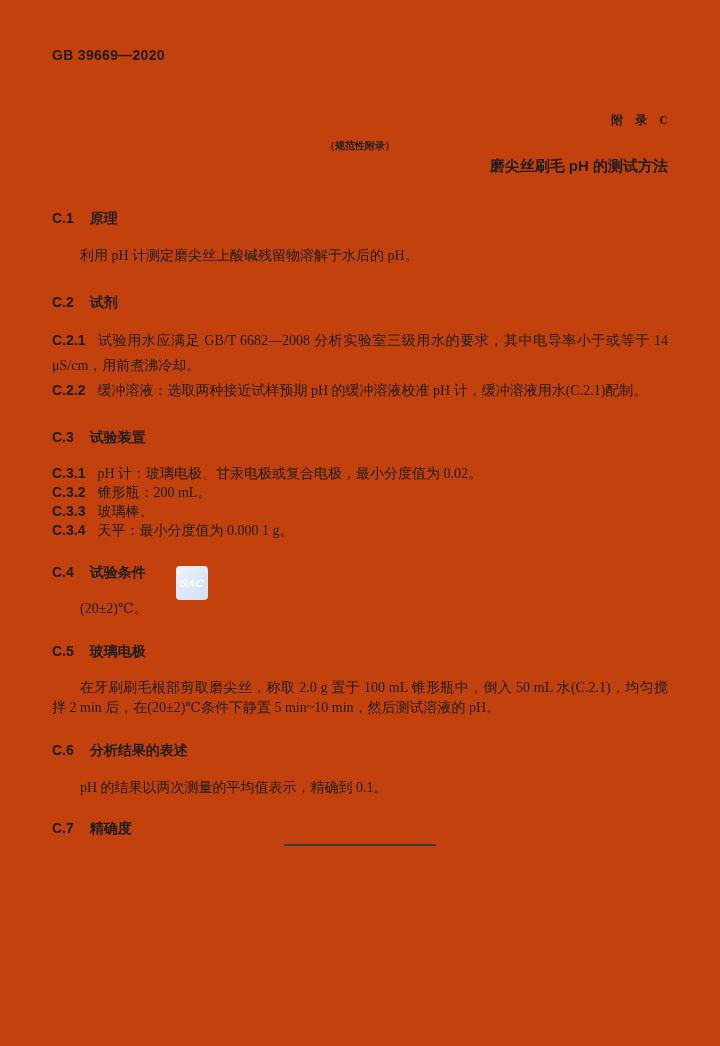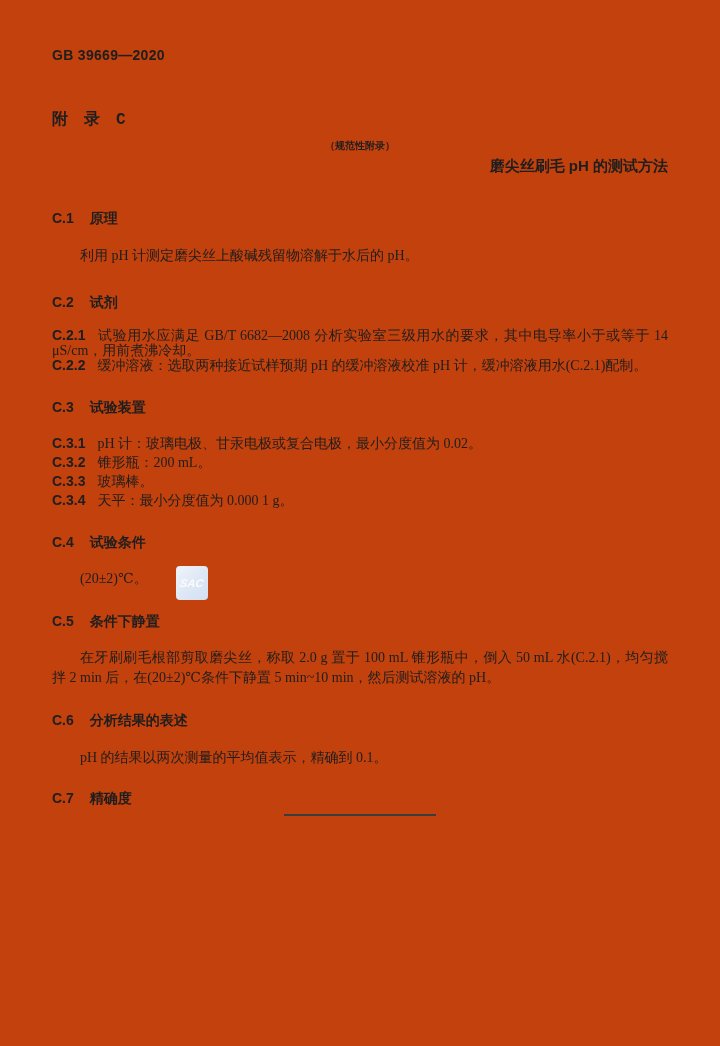--- a/index.html
+++ b/index.html
@@ -7,22 +7,22 @@
     position:relative;width:720px;height:1046px;background:#c2410c;
     overflow:hidden;color:#1e1e1e;
     font-family:"Liberation Serif","DejaVu Serif",serif;
   }
   .inner{padding:0 52px;}
   .doc-header{
     margin:46px 0 0;line-height:18px;font-weight:700;font-size:14px;
     font-family:"Liberation Sans","DejaVu Sans",sans-serif;letter-spacing:.3px;
   }
   .app-heading{
-    margin-top:44px;text-align:left;font-weight:700;font-size:16px;line-height:24px;
-    font-family:Liberation Mono, monospace;
+    margin-top:44px;text-align:right;font-weight:700;font-size:12px;line-height:24px;
+    font-family:Liberation Serif, serif;
   }
   .app-subheading{
     margin-top:4px;text-align:center;font-weight:700;font-size:10px;line-height:20px;
     font-family:"Liberation Sans","DejaVu Sans",sans-serif;
   }
   .app-title{
     margin-top:0;text-align:right;font-weight:700;font-size:15px;line-height:20px;
     font-family:"Liberation Sans","DejaVu Sans",sans-serif;
   }
   .sec-heading{
@@ -31,21 +31,21 @@
   }
   .sec-heading .num{margin-right:16px;}
   .mt32{margin-top:32px}.mt26{margin-top:26px}.mt24{margin-top:24px}
   .mt22{margin-top:22px}.mt20{margin-top:20px}
   .body-para{
     margin:18px 0 0;text-indent:2em;font-size:14px;line-height:20px;
   }
   .body-para.tight{margin-top:17px;}
   .body-para.just{text-align:justify;}
   .clauses{margin-top:16px;font-size:14px;}
-  .clause{margin:0;line-height:15px;text-align:justify;}
+  .clause{margin:0;line-height:25px;text-align:justify;}
   .clauses-c3{margin-top:17px;}
   .clauses-c3 .clause{line-height:18px;text-align:left;}
   .clause .cnum{
     font-weight:700;font-family:"Liberation Sans","DejaVu Sans",sans-serif;
     margin-right:12px;
   }
   .end-rule{
     width:152px;height:0;border-top:2px solid #3c3c3c;margin:6px auto 0;
   }
   .watermark{
@@ -105,21 +105,21 @@
         <span class="cnum">C.3.4</span><span>天平：最小分度值为 0.000 1 g。</span>
       </p>
     </div>
 
     <div class="sec-heading mt22">
       <span class="num">C.4</span><span>试验条件</span>
     </div>
     <p class="body-para tight">(20±2)℃。</p>
 
     <div class="sec-heading mt22">
-      <span class="num">C.5</span><span>条件下静置</span>
+      <span class="num">C.5</span><span>玻璃电极</span>
     </div>
     <p class="body-para tight just">在牙刷刷毛根部剪取磨尖丝，称取 2.0 g 置于 100 mL 锥形瓶中，倒入 50 mL 水(C.2.1)，均匀搅拌 2 min 后，在(20±2)℃条件下静置 5 min~10 min，然后测试溶液的 pH。</p>
 
     <div class="sec-heading mt22">
       <span class="num">C.6</span><span>分析结果的表述</span>
     </div>
     <p class="body-para">pH 的结果以两次测量的平均值表示，精确到 0.1。</p>
 
     <div class="sec-heading mt20">
       <span class="num">C.7</span><span>精确度</span>

